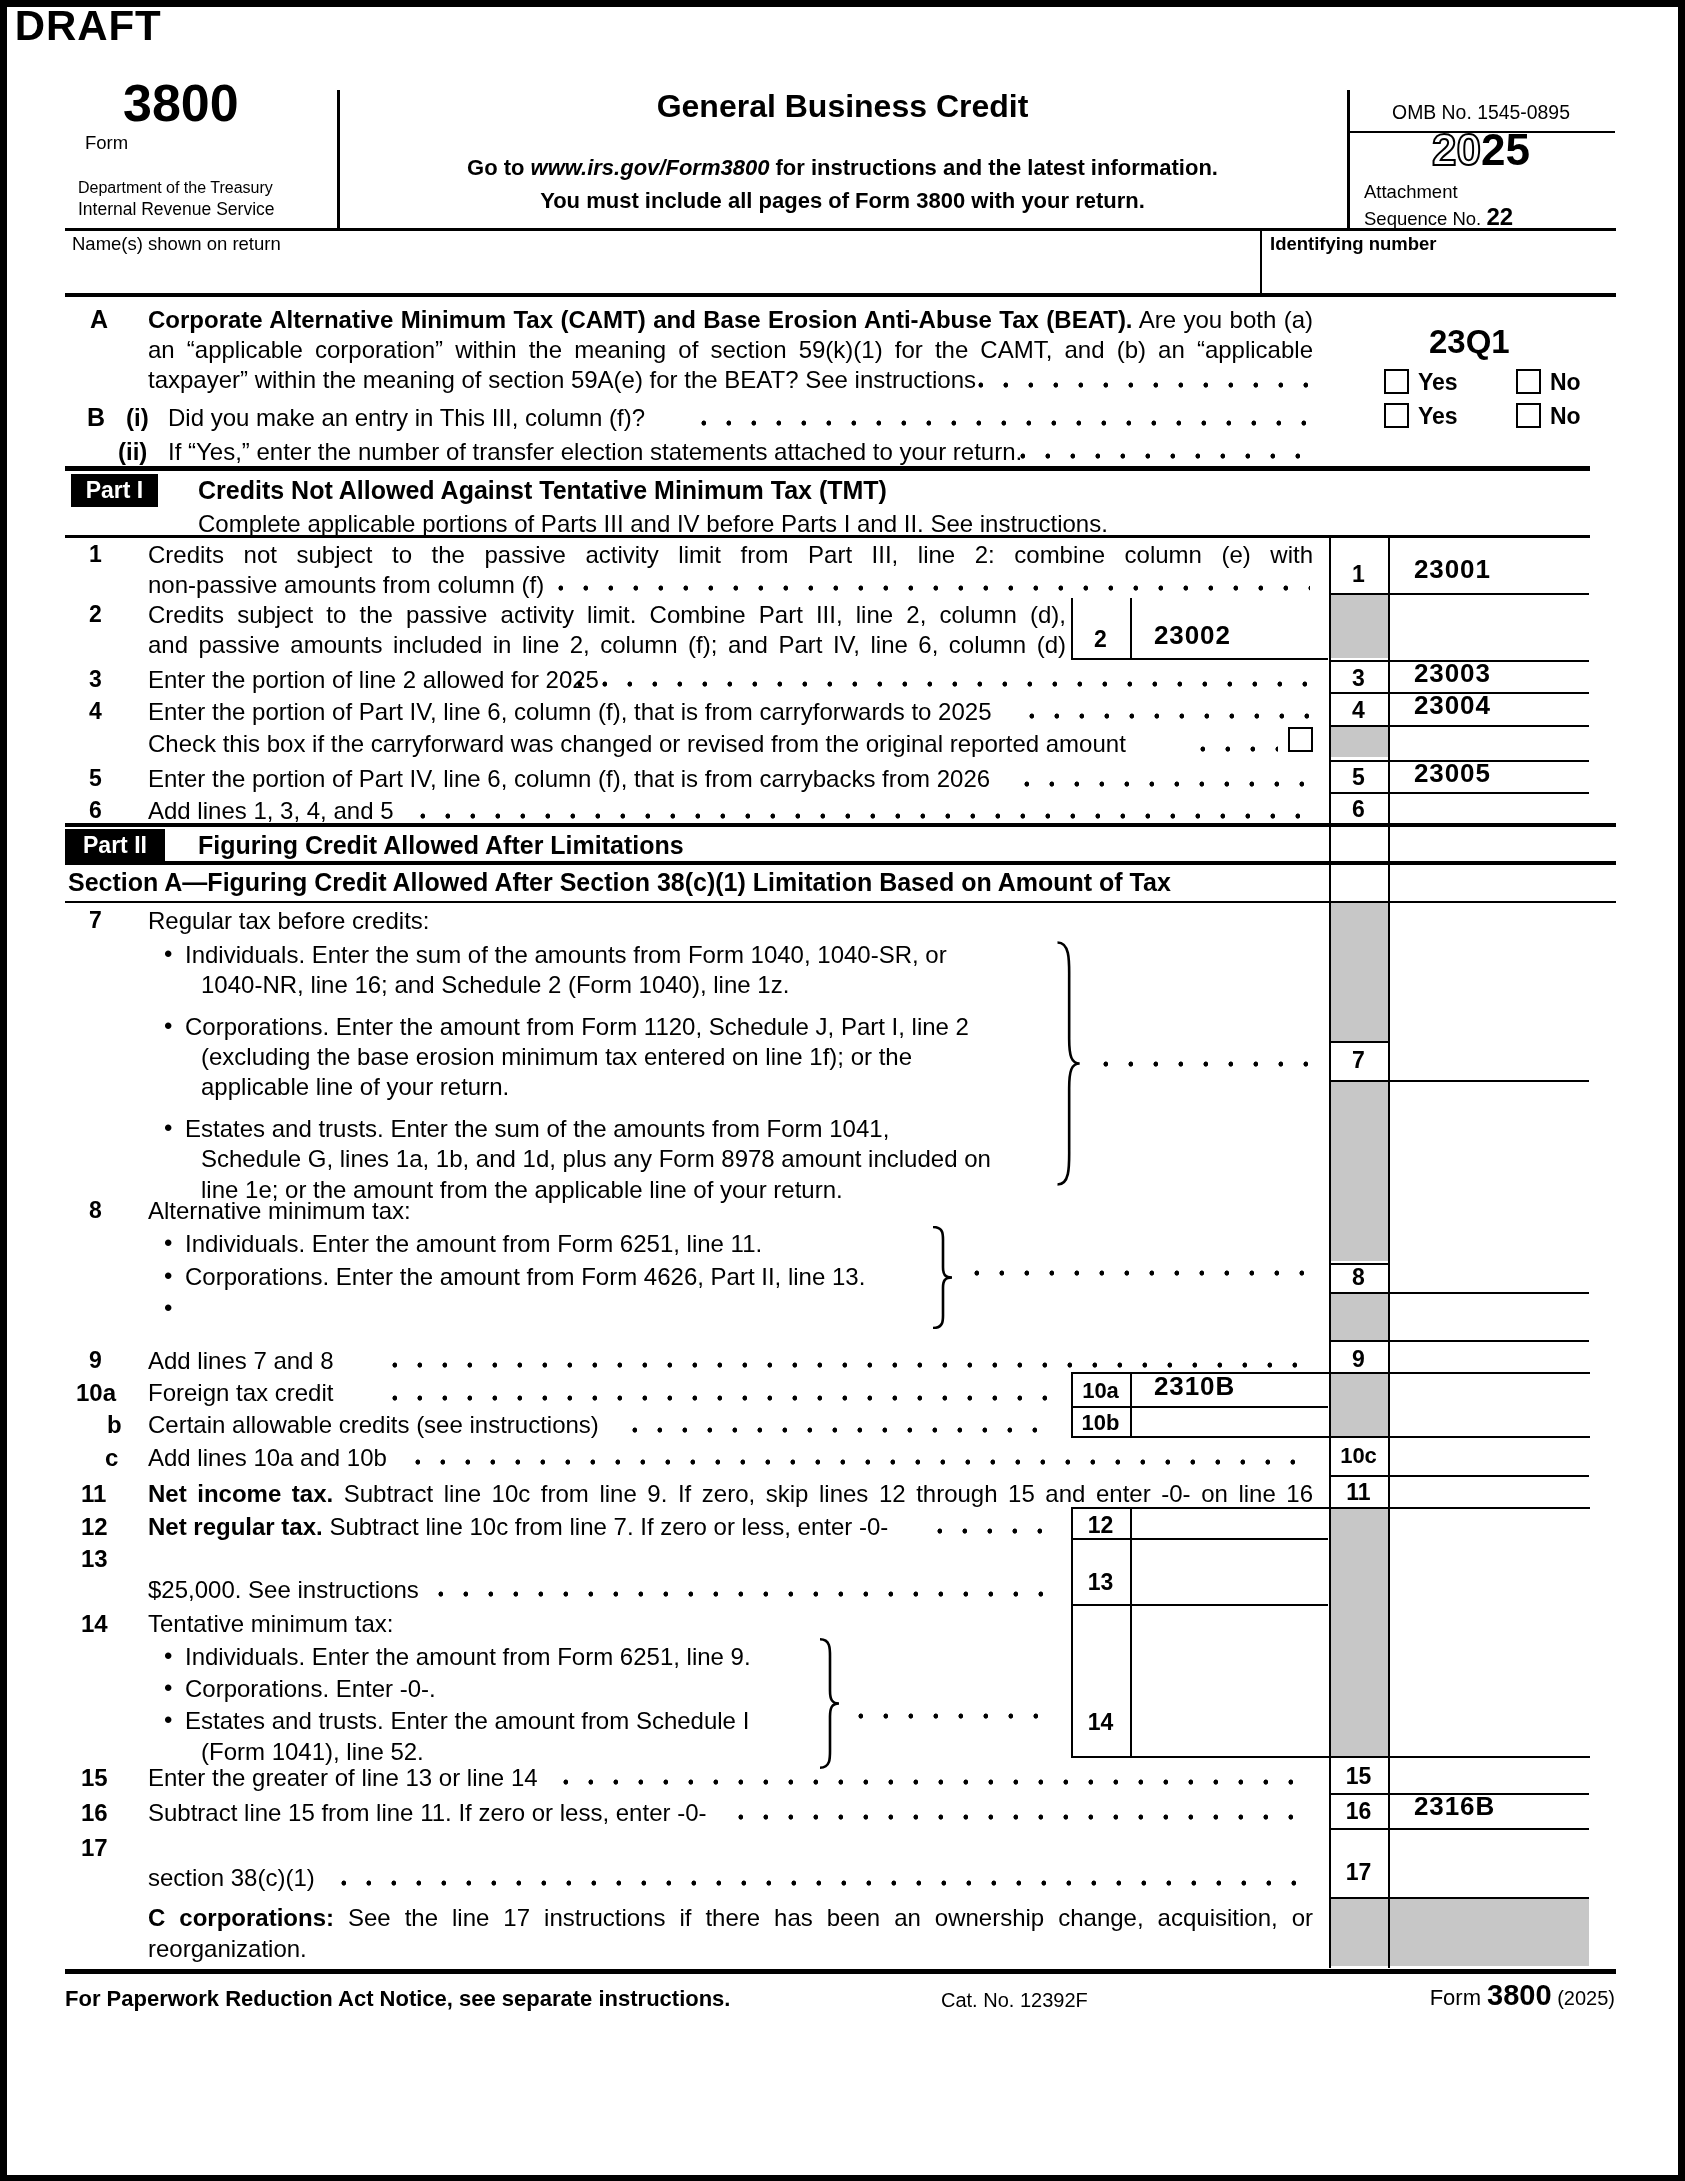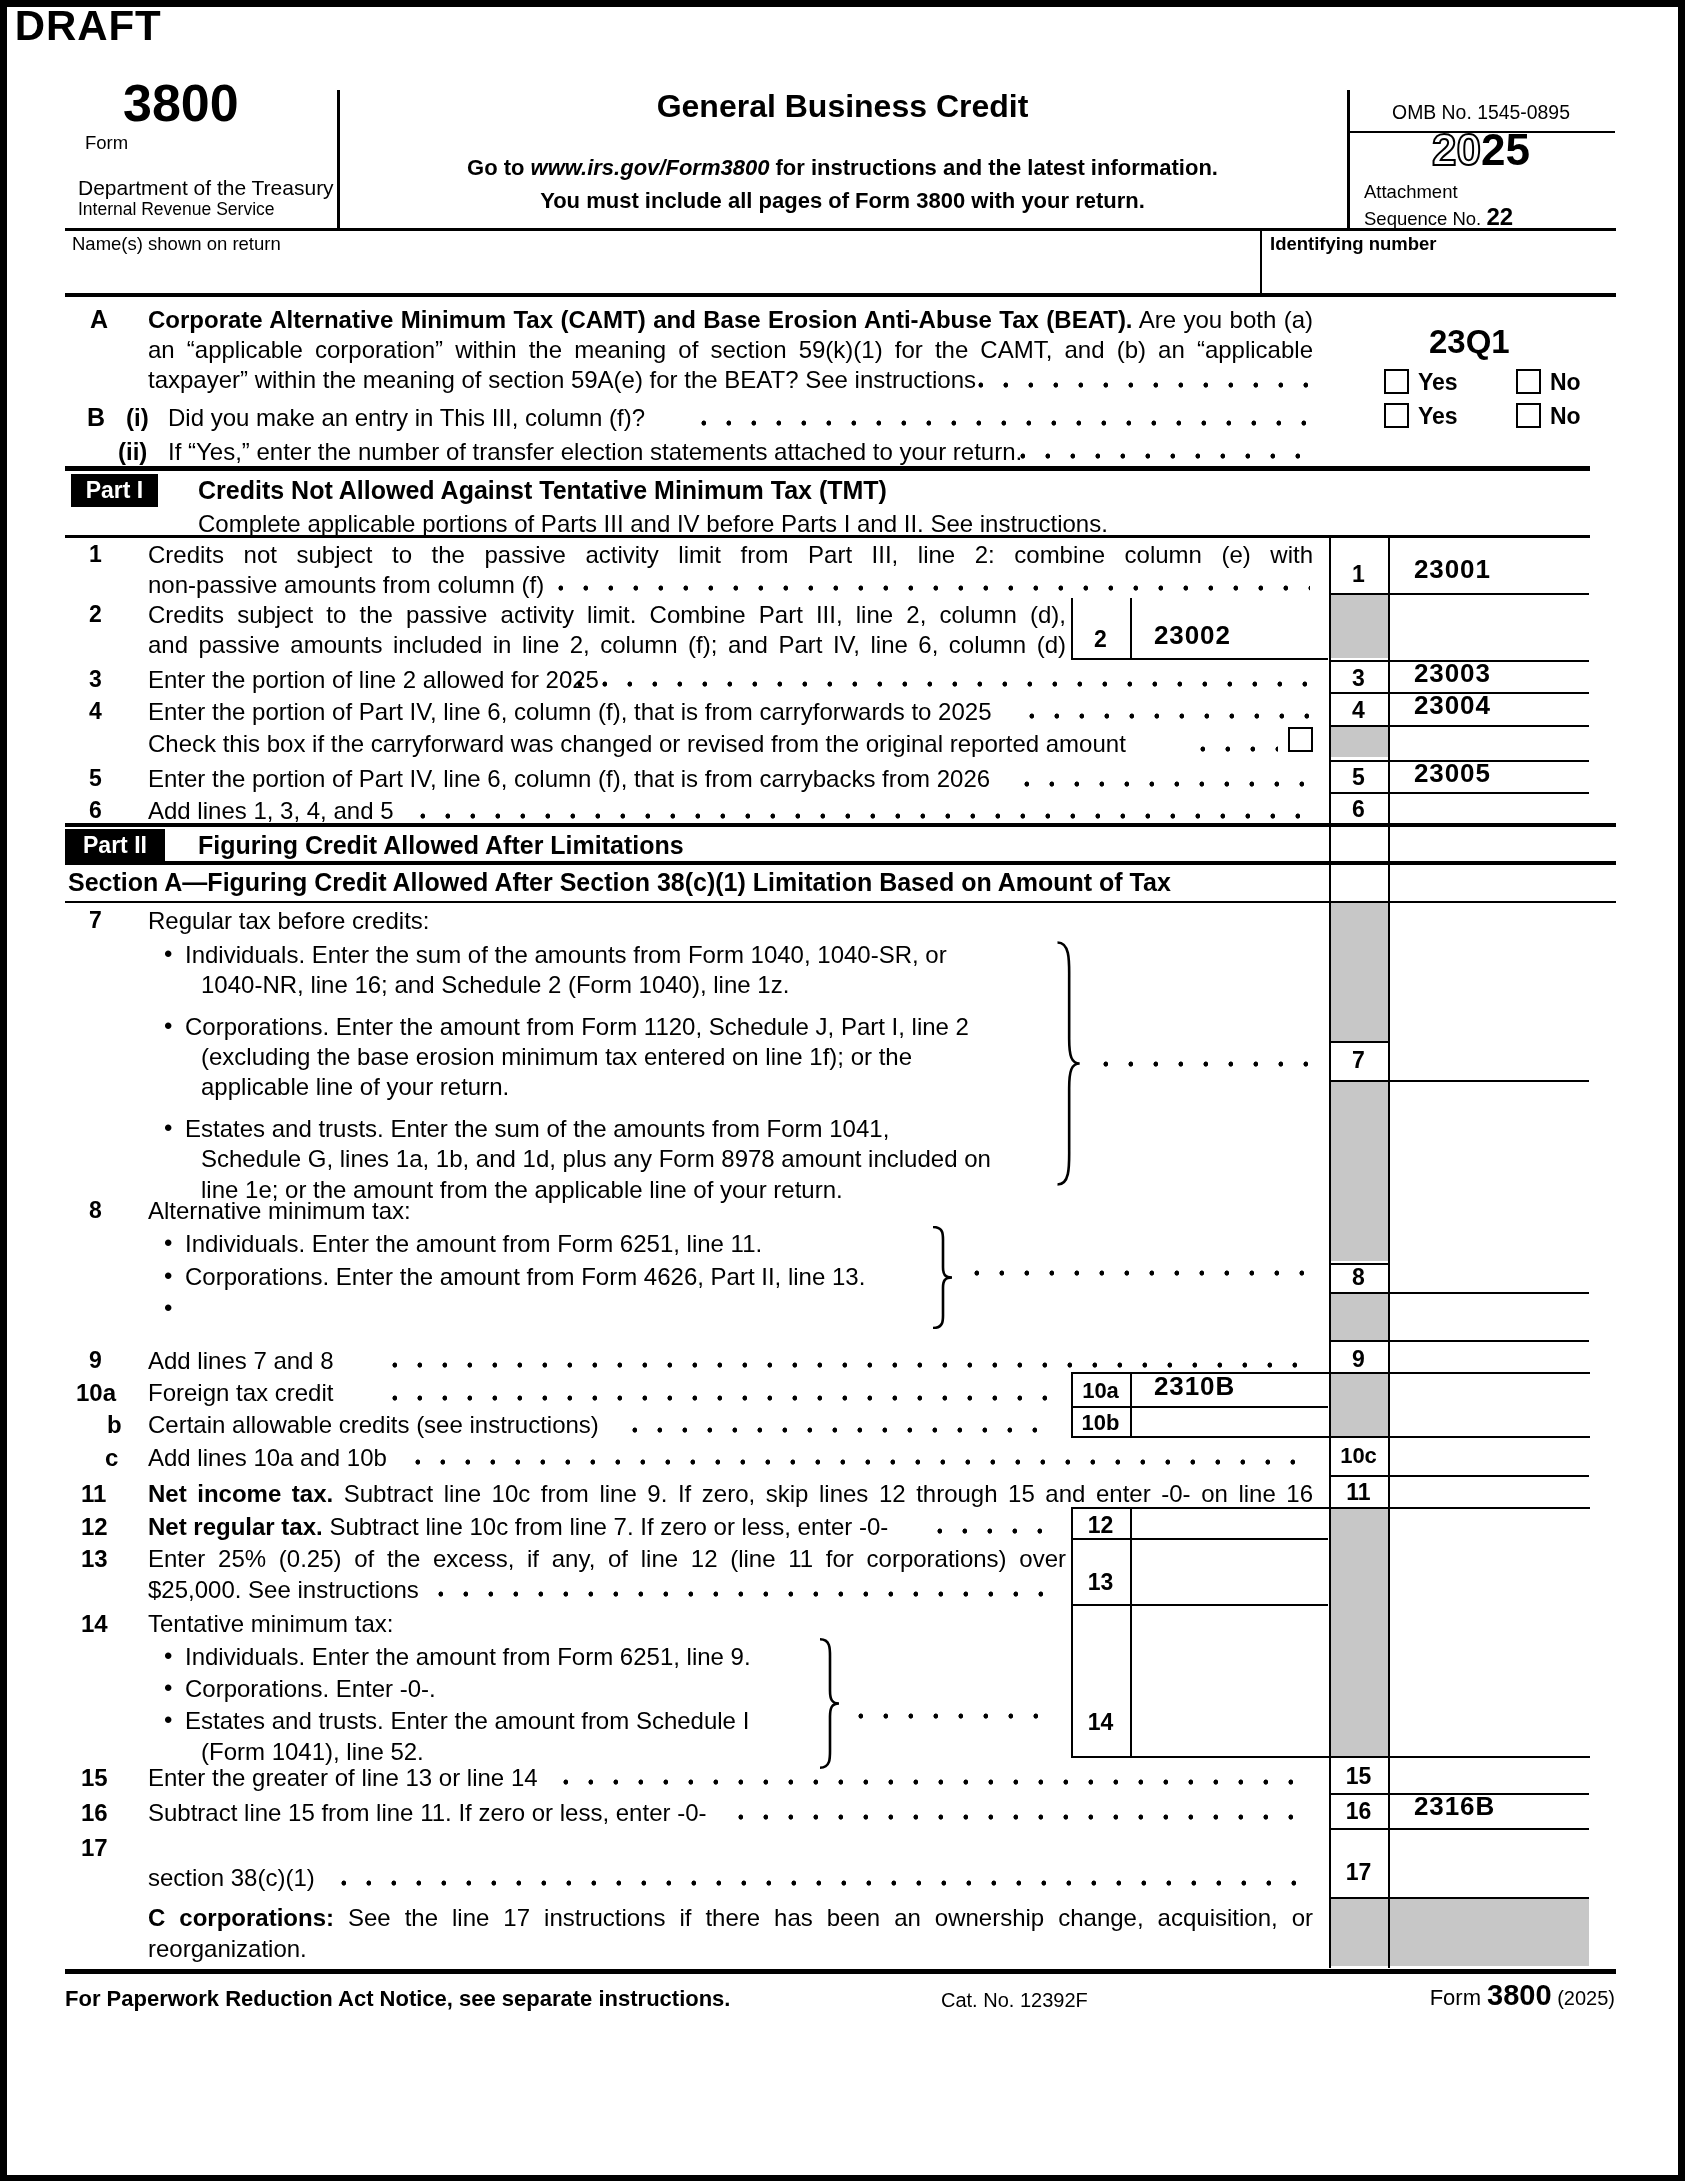--- a/index.html
+++ b/index.html
@@ -33,21 +33,21 @@
   <div id="frame"></div>
 
   <div class="t b" style="left:14.8px;top:11px;font-size:42px;letter-spacing:0.9px;">DRAFT</div>
 
   <div class="vl" style="left:337px;top:90px;height:138px;width:2.8px;"></div>
   <div class="vl" style="left:1347px;top:90px;height:138px;width:2.8px;"></div>
   <div class="hl" style="left:65px;top:228px;width:1551px;height:2.8px;"></div>
 
   <div class="t sm" style="left:85px;top:132px;">Form</div>
   <div class="t b" style="left:123px;top:89px;font-size:52px;">3800</div>
-  <div class="t" style="left:78px;top:177px;font-size:21px;line-height:21px;">Department of the Treasury</div>
+  <div class="t" style="left:78px;top:177px;font-size:16px;line-height:21px;">Department of the Treasury</div>
   <div class="t" style="left:78px;top:199px;font-size:17.5px;line-height:21px;">Internal Revenue Service</div>
 
   <div class="t b" style="left:337px;top:92px;width:1011px;text-align:center;font-size:32px;white-space:normal;">General Business Credit</div>
   <div class="t" style="left:337px;top:153px;width:1011px;text-align:center;font-size:22px;white-space:normal;font-weight:bold;">
     <span>Go to </span><span style="font-style:italic;">www.irs.gov/Form3800</span><span> for instructions and the latest information.</span>
   </div>
   <div class="t b" style="left:337px;top:186px;width:1011px;text-align:center;font-size:22px;white-space:normal;">You must include all pages of Form 3800 with your return.</div>
 
   <div class="t" style="left:1347px;top:98px;width:268px;text-align:center;font-size:19.4px;">OMB No. 1545-0895</div>
   <div class="hl" style="left:1347px;top:131px;width:268px;height:1.8px;"></div>
@@ -250,21 +250,20 @@
     <span class="b">Net regular tax.</span><span> Subtract line 10c from line 7. If zero or less, enter -0-</span>
   </div>
   <div class="leader" style="left:937px;top:1528px;width:120px;"></div>
   <div class="vl" style="left:1071px;top:1509px;height:247px;"></div>
   <div class="vl" style="left:1130px;top:1509px;height:247px;"></div>
   <div class="num" style="left:1072px;top:1512px;">12</div>
   <div class="cell" style="left:1132px;top:1510px;width:194px;height:26px;"></div>
   <div class="hl" style="left:1071px;top:1538px;width:257px;"></div>
 
   <div class="t b" style="left:81px;top:1544px;">13</div>
-  <div class="t j" style="left:148px;top:1544px;width:918px;">Enter 25% (0.25) of the excess, if any, of line 12 (line 11 for corporations) over</div>
   <div class="t" style="left:148px;top:1575px;">$25,000. See instructions</div>
   <div class="leader" style="left:438px;top:1591px;width:618px;"></div>
   <div class="num" style="left:1072px;top:1569px;">13</div>
   <div class="cell" style="left:1132px;top:1539px;width:194px;height:63px;"></div>
   <div class="hl" style="left:1071px;top:1604px;width:257px;"></div>
 
   <div class="t b" style="left:81px;top:1609px;">14</div>
   <div class="t" style="left:148px;top:1609px;">Tentative minimum tax:</div>
   <div class="bullet" style="left:164px;top:1642px;">•</div>
   <div class="t" style="left:185px;top:1642px;">Individuals. Enter the amount from Form 6251, line 9.</div>

